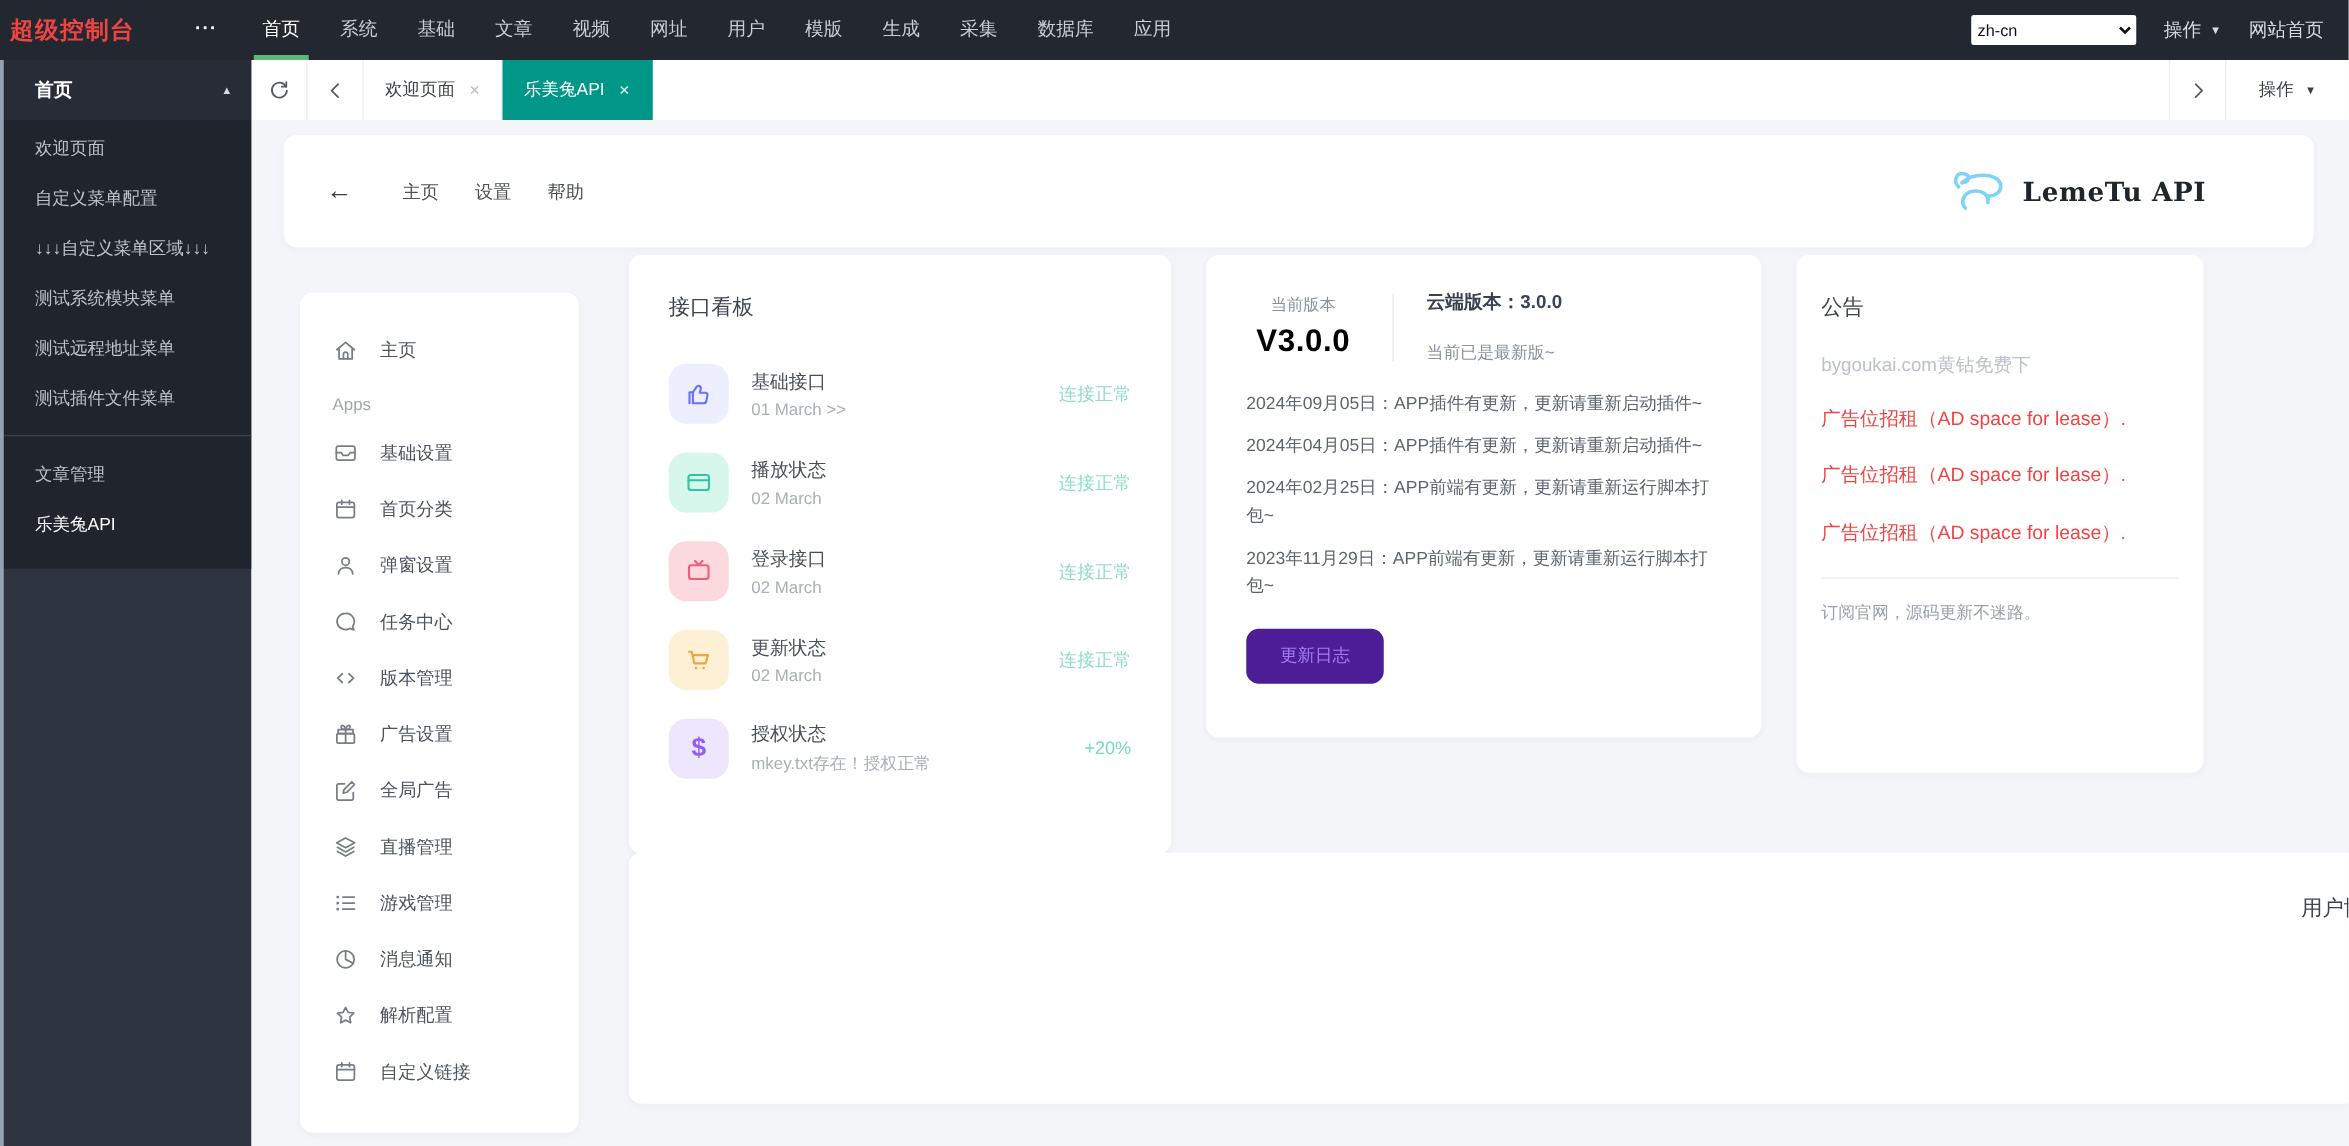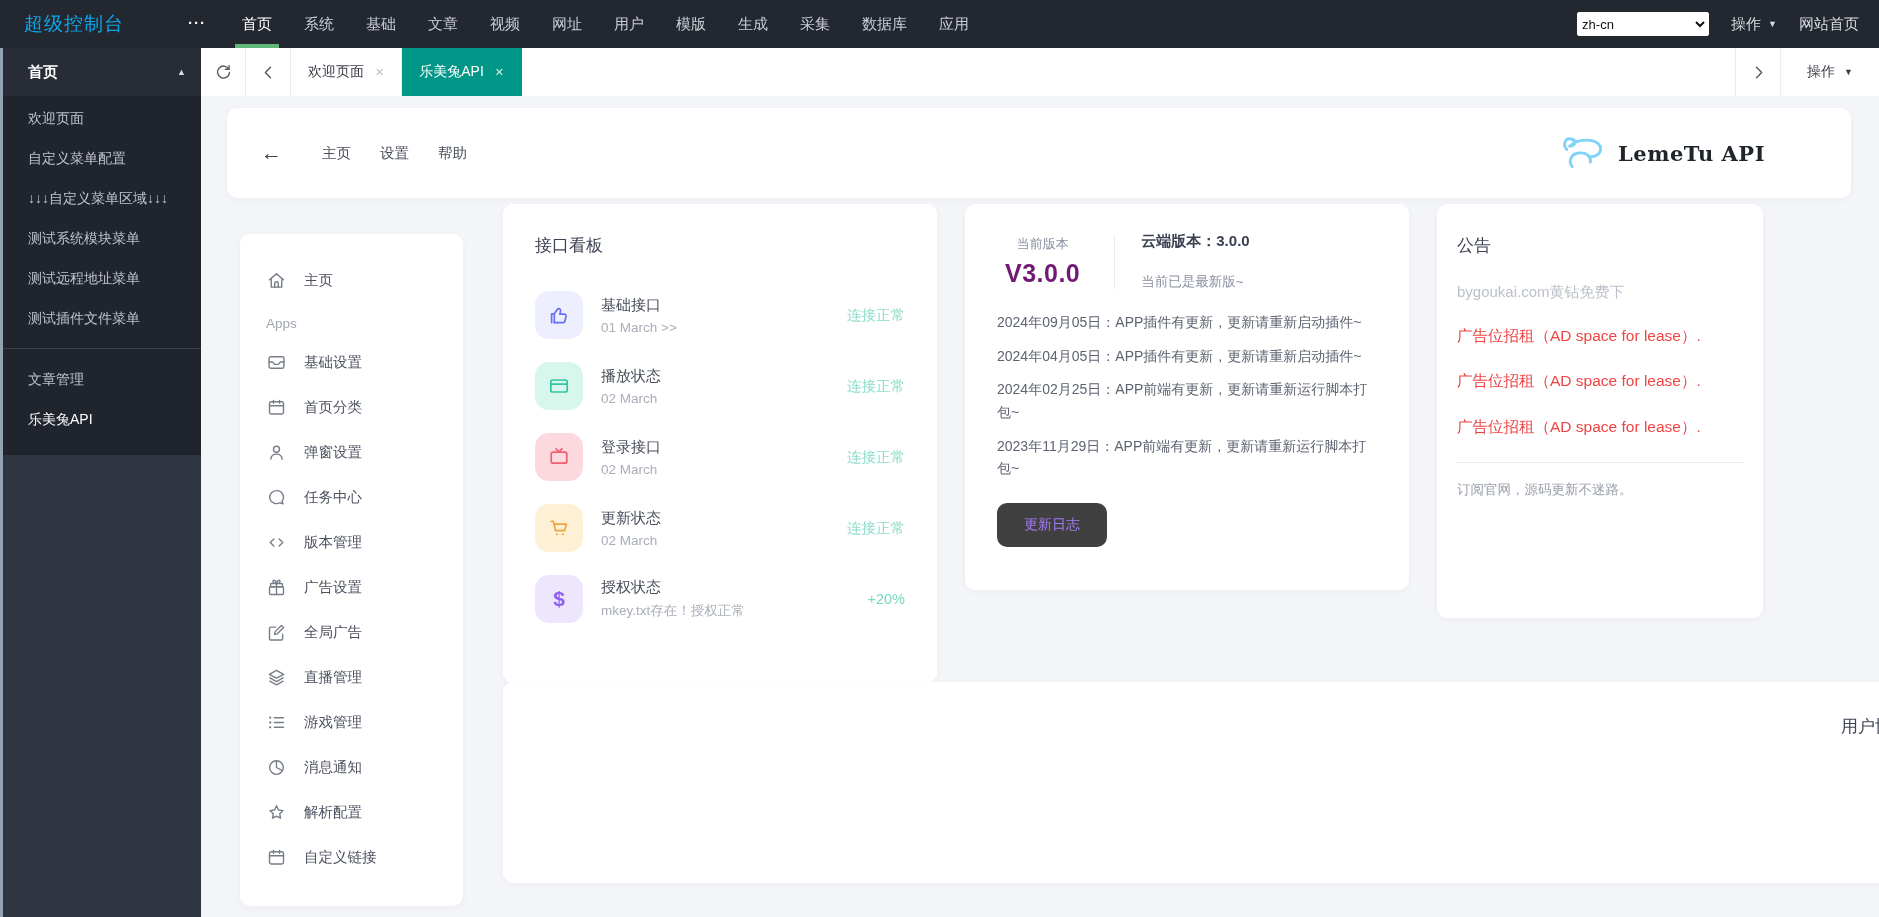--- a/index.html
+++ b/index.html
@@ -3,21 +3,21 @@
 <meta charset="utf-8">
 <style>
   html,body{margin:0;padding:0;}
   body{width:1879px;height:917px;overflow:hidden;position:relative;background:#f4f5f9;
        font-family:"Liberation Sans",sans-serif;-webkit-font-smoothing:antialiased;}
   svg{display:block;}
 
   
   .topnav{position:absolute;top:0;left:0;right:0;height:48px;background:#23272f;
           display:flex;align-items:center;color:#c9cdd4;z-index:30;}
-  .brand{color:#0ea5e9;font-size:19px;font-weight:normal;padding:0 24px;letter-spacing:1px;}
+  .brand{color:#ef4444;font-size:19px;font-weight:bold;padding:0 8px;letter-spacing:1px;}
   .more-dots{color:#fff;font-size:15px;font-weight:bold;margin:0 20px 4px 40px;letter-spacing:1px;cursor:pointer;}
   .nav-items{display:flex;align-items:center;height:48px;}
   .nav-item{position:relative;height:48px;line-height:48px;padding:0 16px;font-size:15px;cursor:pointer;}
   .nav-item.active{color:#ffffff;}
   .nav-item.active::after{content:"";position:absolute;left:9px;right:9px;bottom:0;height:4px;background:#5FB878;}
   .nav-right{margin-left:auto;display:flex;align-items:center;gap:22px;padding-right:20px;}
   .lang-select{width:132px;height:24px;font-size:13px;background:#fff;border:1px solid #fff;
                border-radius:2px;color:#111;font-family:"Liberation Sans",sans-serif;}
   .nav-link{font-size:15px;color:#d6dae0;cursor:pointer;display:flex;align-items:center;gap:7px;}
   .caret{font-size:9px;color:#d6dae0;}
@@ -83,27 +83,27 @@
   .d-info{margin-left:18px;}
   .d-title{font-size:15px;color:#4a4f5c;}
   .d-sub{font-size:13.5px;color:#a9aeb8;margin-top:5px;}
   .d-status{margin-left:auto;font-size:14.5px;}
 
   
   .ver-card{left:764px;top:108px;width:444px;height:386px;padding:28px 32px;box-sizing:border-box;}
   .v-head{display:flex;align-items:center;}
   .v-left{text-align:center;padding:0 8px;}
   .v-label{font-size:13px;color:#8a90a0;}
-  .v-num{font-size:25px;font-weight:bold;color:#701a75;margin-top:6px;letter-spacing:.5px;}
+  .v-num{font-size:25px;font-weight:bold;color:#000000;margin-top:6px;letter-spacing:.5px;}
   .v-div{width:1px;height:54px;background:#e8eaef;margin:0 26px;flex:none;}
   .v-cloud{font-size:15px;font-weight:bold;color:#3b4152;}
   .v-note{font-size:13.5px;color:#8a90a0;margin-top:22px;}
   .v-logs{margin-top:20px;}
   .v-log{font-size:14px;color:#5d6370;line-height:1.62;margin:0 0 11px;}
-  .v-btn{display:inline-block;margin-top:12px;padding:13px 27px;background:#404040;color:#a47cf2;
+  .v-btn{display:inline-block;margin-top:12px;padding:13px 27px;background:#4c1d95;color:#a47cf2;
          border-radius:10px;font-size:14px;cursor:pointer;}
 
   
   .notice-card{left:1236px;top:108px;width:326px;height:414px;padding:30px 20px;box-sizing:border-box;}
   .n-line1{margin:26px 0 0;font-size:15px;color:#bcc1c9;}
   .n-ad{margin:22px 0 0;font-size:15.5px;color:#ef4444;line-height:1.5;}
   .n-hr{border:none;border-top:1px solid #e9ebef;margin:24px 0 0;}
   .n-footer{margin-top:18px;font-size:13.5px;color:#9aa0ab;}
 
   

